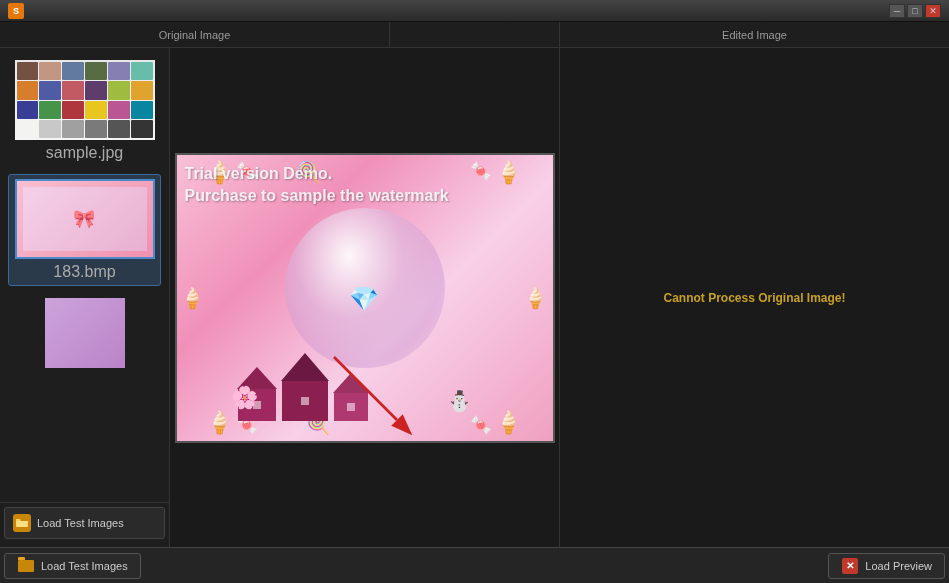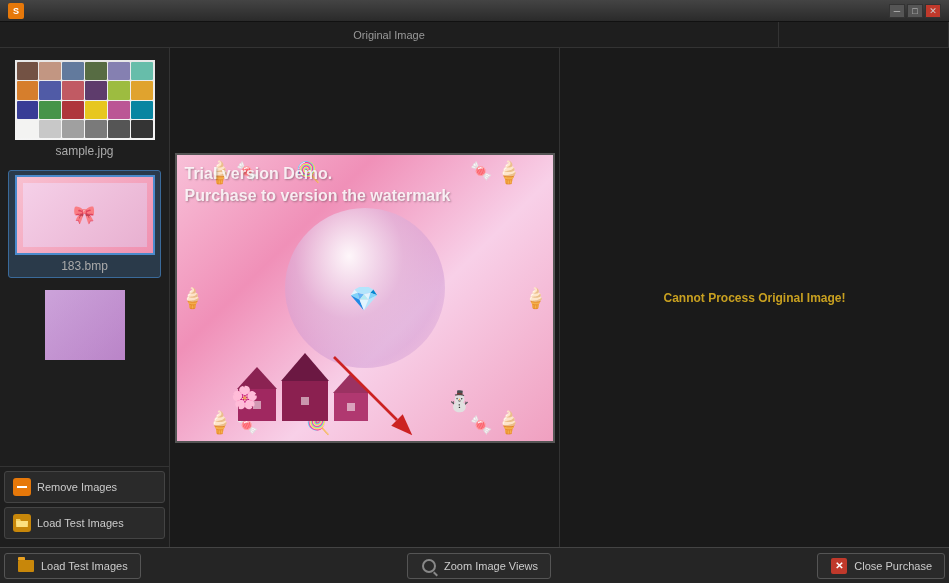--- a/index.html
+++ b/index.html
@@ -111,21 +111,21 @@
       height: 80px;
       background: #333;
       margin: 0 auto 4px;
       overflow: hidden;
       display: flex;
       align-items: center;
       justify-content: center;
     }
 
     .item-label {
-      font-size: 12px;
+      font-size: 16px;
       color: #aaa;
       word-break: break-all;
     }
 
     
     .thumb-colorchecker {
       width: 100%;
       height: 100%;
       background: linear-gradient(to bottom, #e8e8e8 0%, #f5f5f5 100%);
       display: grid;
@@ -480,20 +480,23 @@
   </div>
 </div>
 
 <div class="main-container">
 
   <div class="header-bar">
     <div class="header-section">
       <span>Original Image</span>
     </div>
     <div style="width:170px;background:#1e1e1e;border-right:1px solid #333;"></div>
+    <div class="header-section">
+      <span>Edited Image</span>
+    </div>
   </div>
 
   <div class="content-area">
 
     <div class="sidebar">
       <div class="image-list">
 
         <div class="image-item">
           <div class="item-thumb-wrap">
             <div class="thumb-colorchecker" id="cc-thumb">
@@ -544,28 +547,20 @@
               <div class="thumb-magnifi-overlay"></div>
             </div>
           </div>
 
         </div>
 
       </div>
 
       <div class="sidebar-buttons">
         <button class="sidebar-btn">
-          <span class="sidebar-btn-icon icon-orange">
-            <svg width="12" height="12" viewBox="0 0 12 12">
-              <rect x="1" y="5" width="10" height="2" fill="white"></rect>
-            </svg>
-          </span>
-          <span>Remove Images</span>
-        </button>
-        <button class="sidebar-btn">
           <span class="sidebar-btn-icon icon-folder">
             <svg width="14" height="12" viewBox="0 0 14 12">
               <path d="M1 2 L5 2 L6 4 L13 4 L13 10 L1 10 Z" fill="#f5d060"></path>
               <path d="M1 4 L13 4 L12 10 L2 10 Z" fill="#fce080"></path>
             </svg>
           </span>
           <span>Load Test Images</span>
         </button>
       </div>
     </div>
@@ -573,21 +568,21 @@
     <div class="preview-area">
 
       <div class="preview-panel">
 
         <div class="pink-image-preview">
           <div class="pink-bg"></div>
 
           <div class="watermark-overlay">
             <div class="watermark-text">
               <div>Trial version Demo.</div>
-              <div>Purchase to version the watermark</div>
+              <div>Purchase to sample the watermark</div>
             </div>
           </div>
 
           <div class="deco-item candy-tl" style="font-size:22px;">🍦</div>
           <div class="deco-item" style="top:5px; left:120px; font-size:20px;">🍭</div>
           <div class="deco-item candy-tr" style="font-size:22px;">🍦</div>
           <div class="deco-item candy-ml" style="font-size:20px; left:4px;">🍦</div>
           <div class="deco-item candy-mr" style="font-size:20px; right:4px;">🍦</div>
           <div class="deco-item candy-bl" style="font-size:22px;">🍦</div>
           <div class="deco-item" style="bottom:5px; left:130px; font-size:20px;">🍭</div>
@@ -651,30 +646,24 @@
   <div class="bottom-toolbar">
     <button class="toolbar-btn">
       <div class="toolbar-icon-wrap">
         <div class="icon-folder-open"></div>
       </div>
       <span>Load Test Images</span>
     </button>
 
     <div class="toolbar-spacer"></div>
 
-    <button class="toolbar-btn">
-      <div class="toolbar-icon-wrap">
-        <div class="icon-zoom"></div>
-      </div>
-      <span>Zoom Image Views</span>
-    </button>
 
     <div class="toolbar-spacer"></div>
 
     <button class="toolbar-btn">
       <div class="toolbar-icon-wrap">
         <div class="icon-close-red">✕</div>
       </div>
-      <span>Close Purchase</span>
+      <span>Load Preview</span>
     </button>
   </div>
 
 </div>
 
 </body></html>

